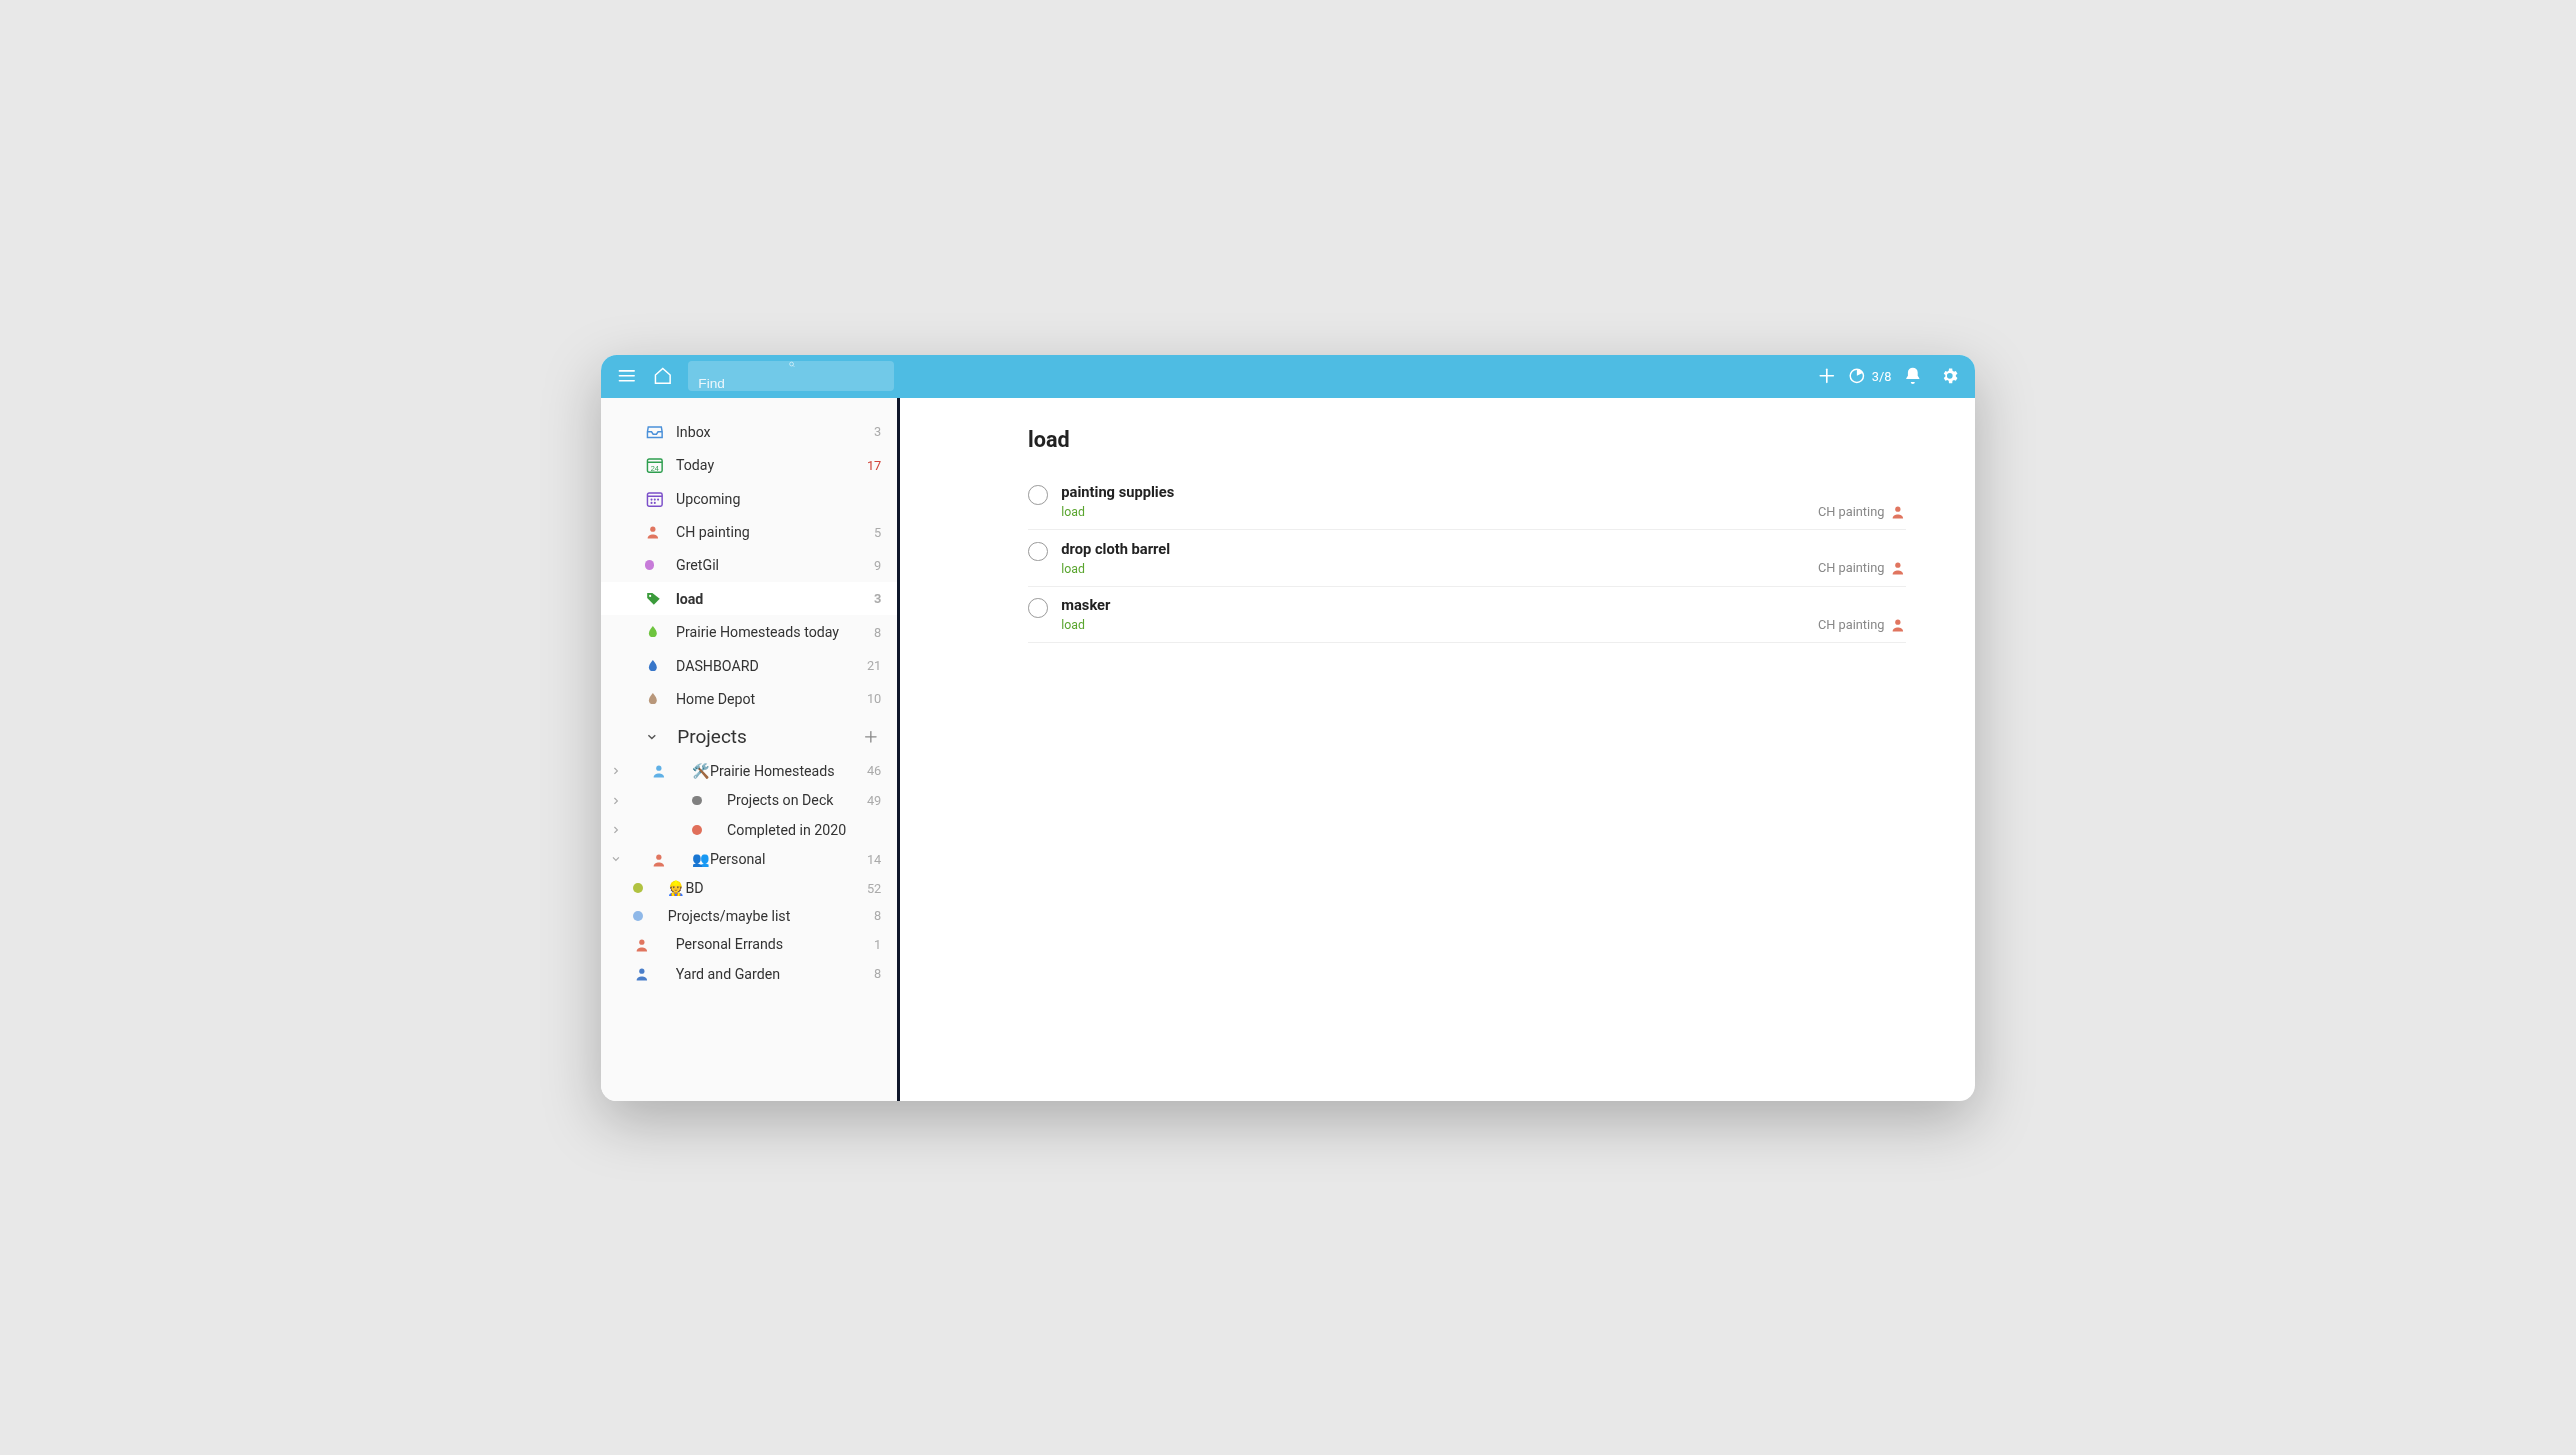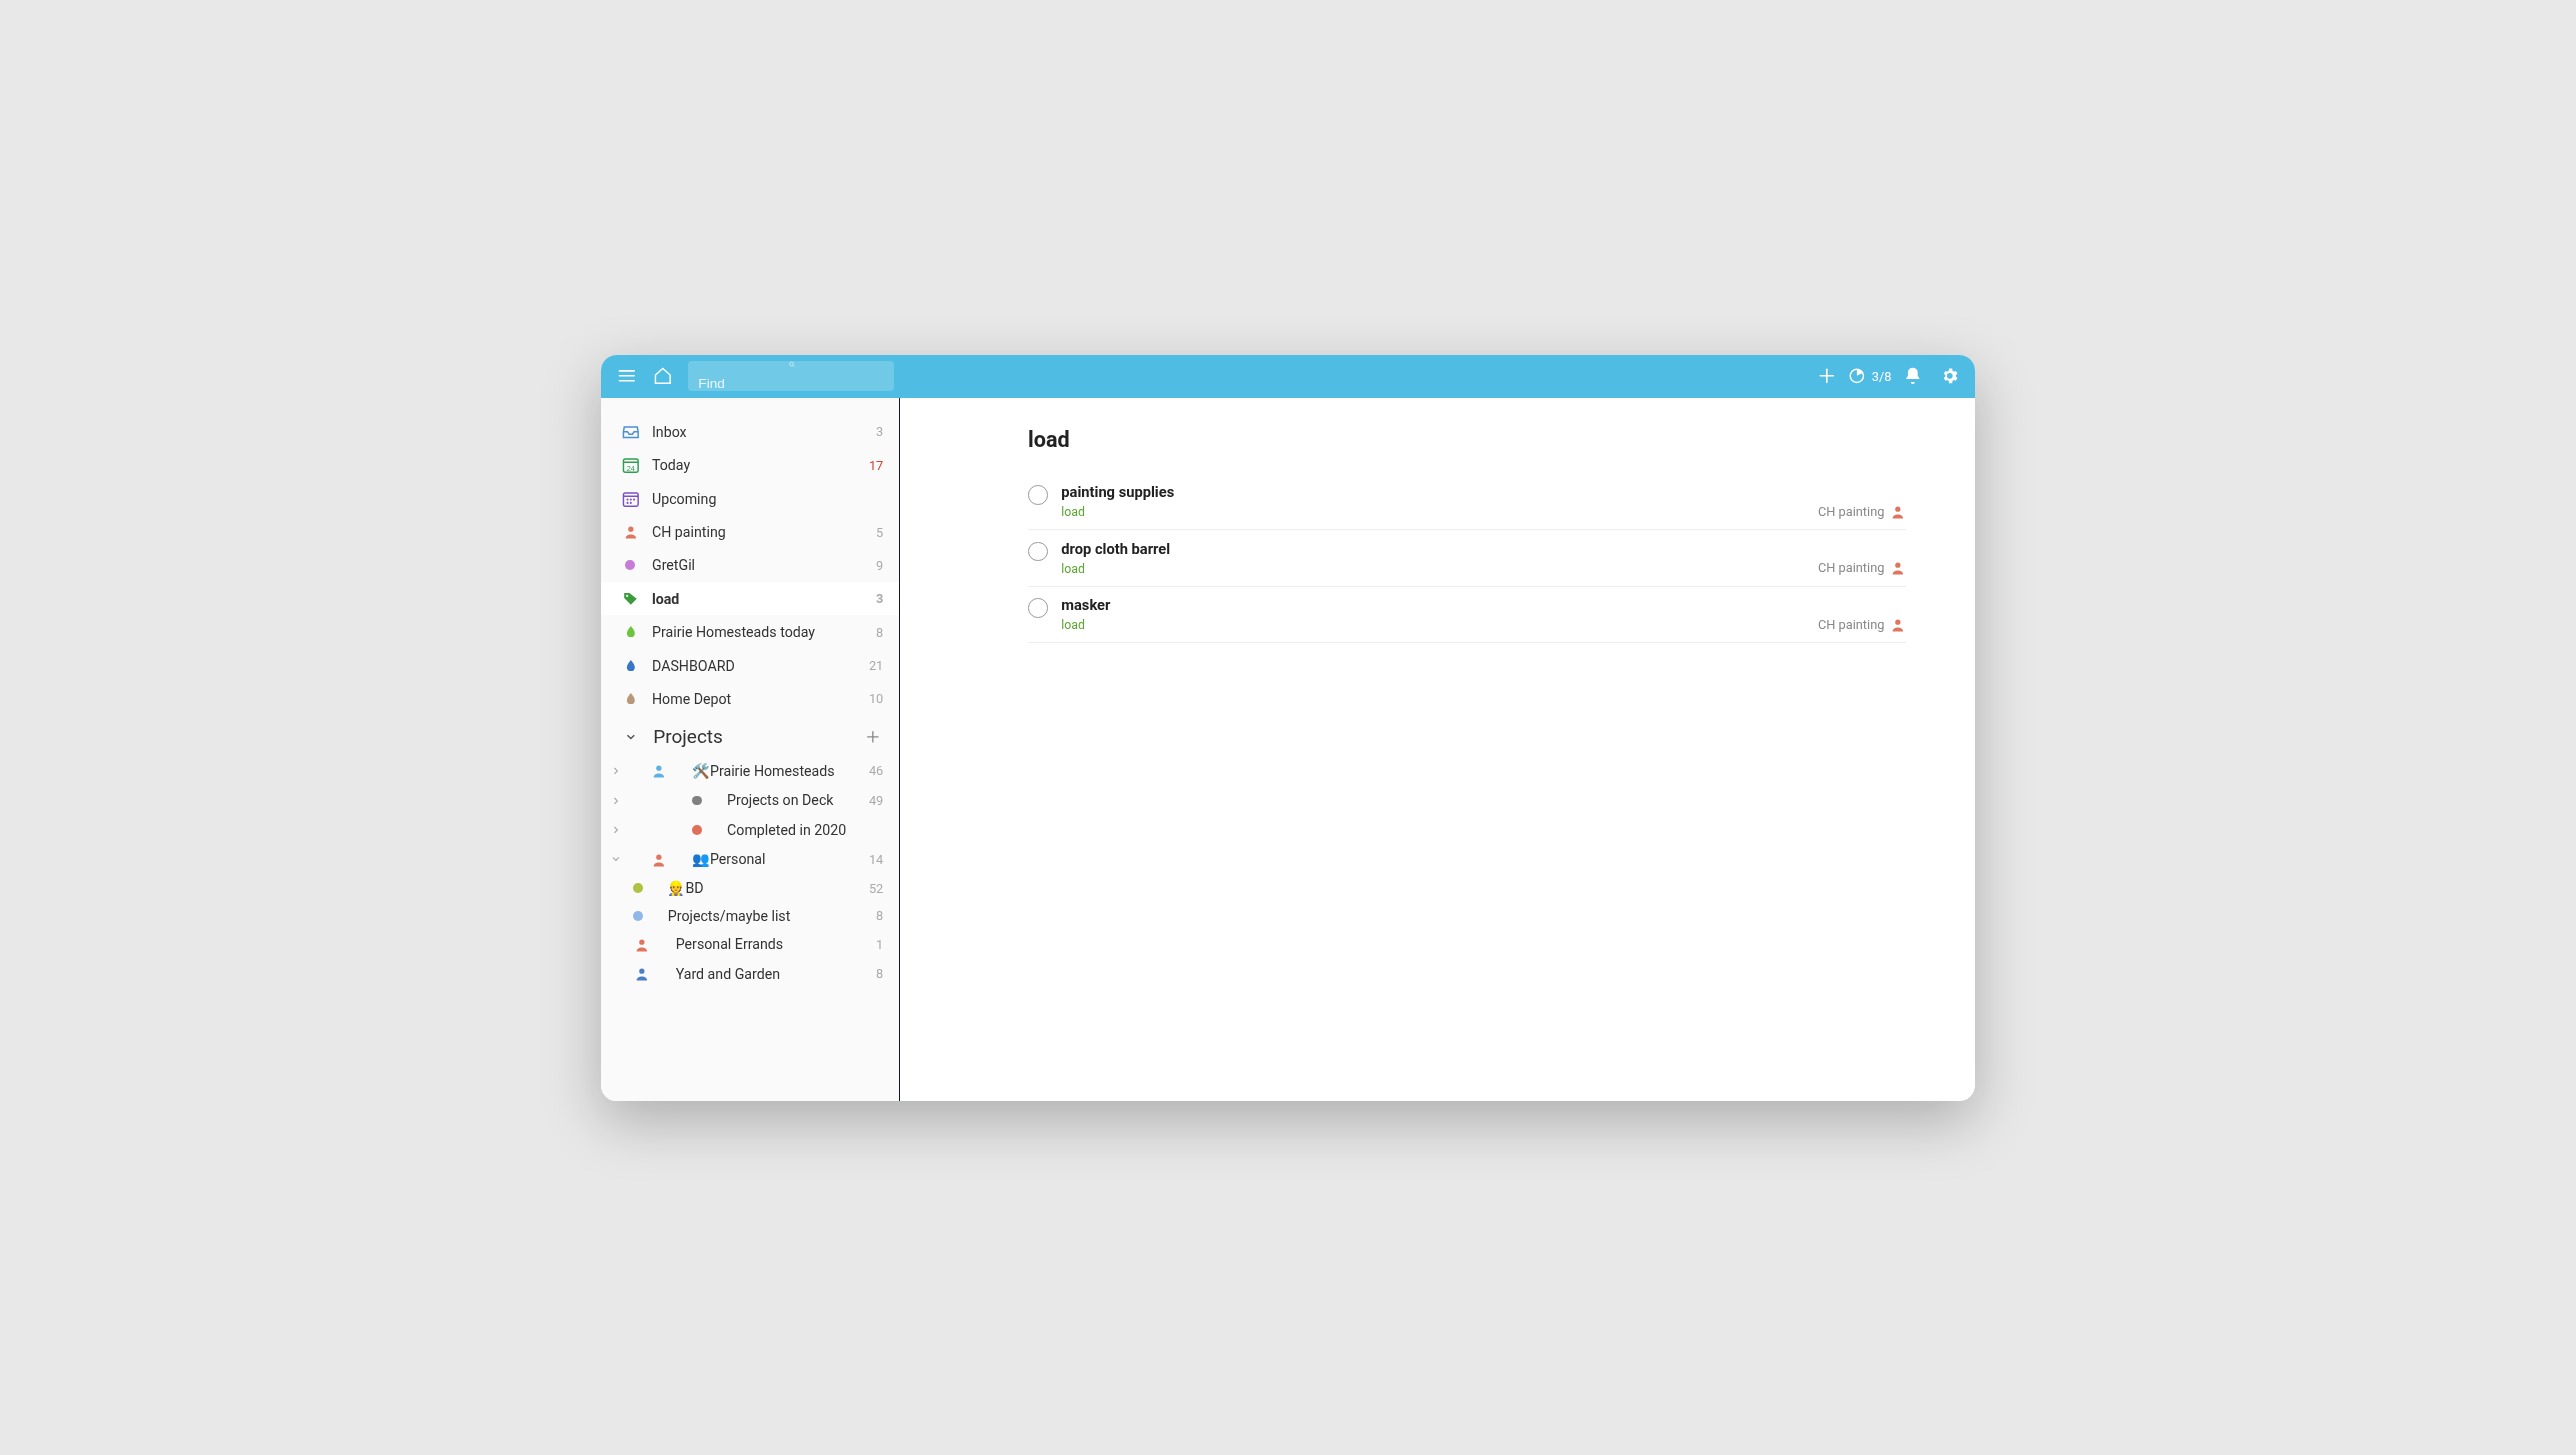--- a/index.html
+++ b/index.html
@@ -37,39 +37,39 @@
 }
 .search-wrap input::placeholder { color:#eaf6fb; }
 .tb-spacer { flex:1; }
 .prog-wrap { display:flex; align-items:center; gap:5.9px; font-size:12.8px; cursor:pointer; }
 .prog-circle { width:17.7px; height:17.7px; }
 
 
 .body { flex:1; display:flex; overflow:hidden; }
 
 .sidebar {
-  width:299px; background:#fafafa; border-right:1px solid #0f172a;
+  width:299px; background:#fafafa; border-right:3px solid #0f172a;
   overflow-y:auto; padding:17.7px 0 9.8px 0; position:relative;
   scrollbar-width:thin; scrollbar-color:#bbb #fafafa;
 }
 .sidebar::-webkit-scrollbar { width:9.8px; }
 .sidebar::-webkit-scrollbar-thumb { background:#c5c5c5; border-radius:5.9px; }
 .sidebar::-webkit-scrollbar-track { background:#f0f0f0; }
 
 .row {
   display:flex; align-items:center; gap:11.8px;
   padding:6.9px 15.7px 6.9px 19.6px;
   font-size:14.2px; color:#333; cursor:pointer;
   position:relative;
 }
 .row.active { background:#fff; font-weight:700; }
 .row .label { flex:1; white-space:nowrap; overflow:hidden; text-overflow:ellipsis; }
 .row .count { color:#aaa; font-size:12.8px; }
 .row .count.red { color:#d1453b; }
-.icon { width:19.6px; height:19.6px; display:flex; align-items:center; justify-content:center; flex-shrink:0; }
+.icon { width:19.6px; height:19.6px; display:flex; align-items:center; flex-shrink:0;margin-left:24px; }
 
 .section-row {
   display:flex; align-items:center; gap:13px;
   padding:9.8px 15.7px 7.9px 19.6px; font-size:19px; color:#333;
   font-weight:400; cursor:pointer;
 }
 .section-row .sp { flex:1; }
 .add-proj { width:21.6px; height:21.6px; display:flex; align-items:center; justify-content:center; cursor:pointer; color:#888; }
 
 .proj-row {

